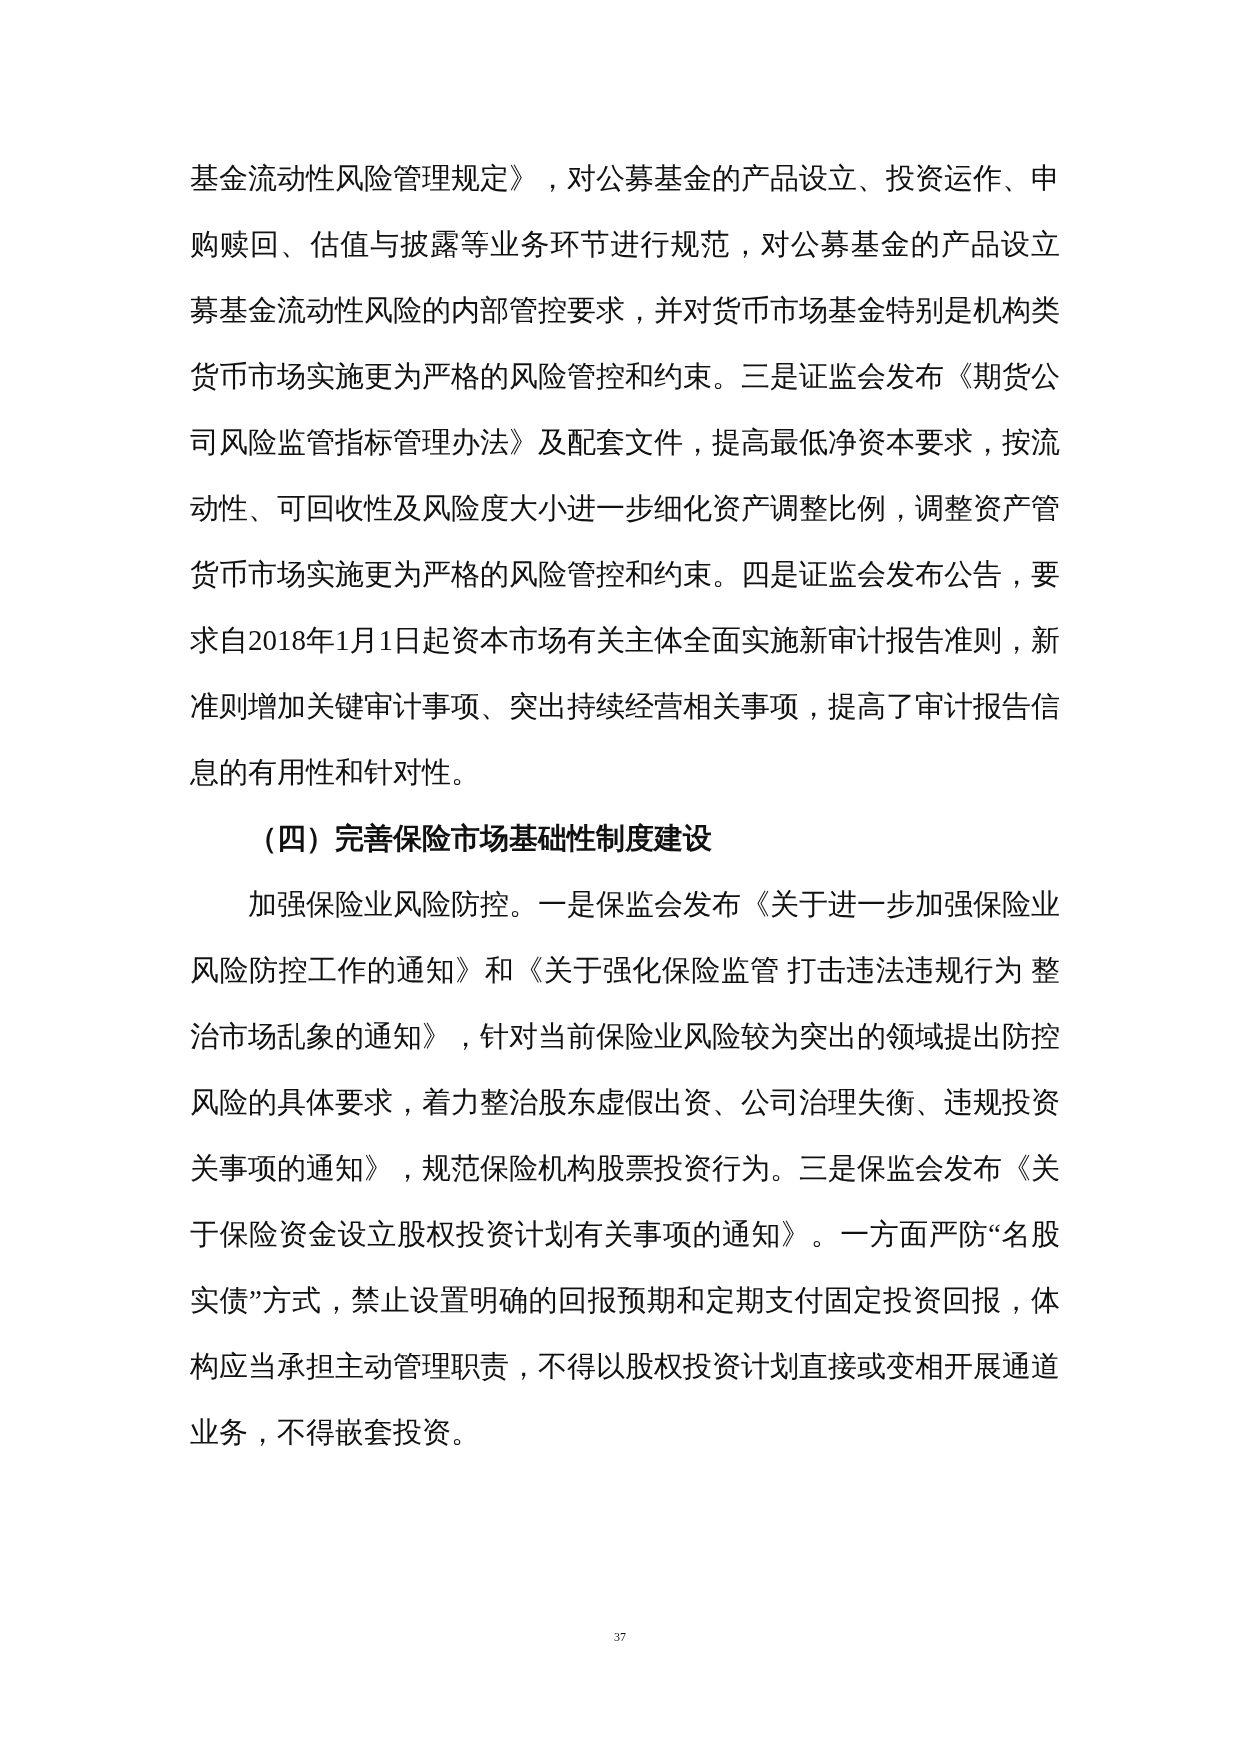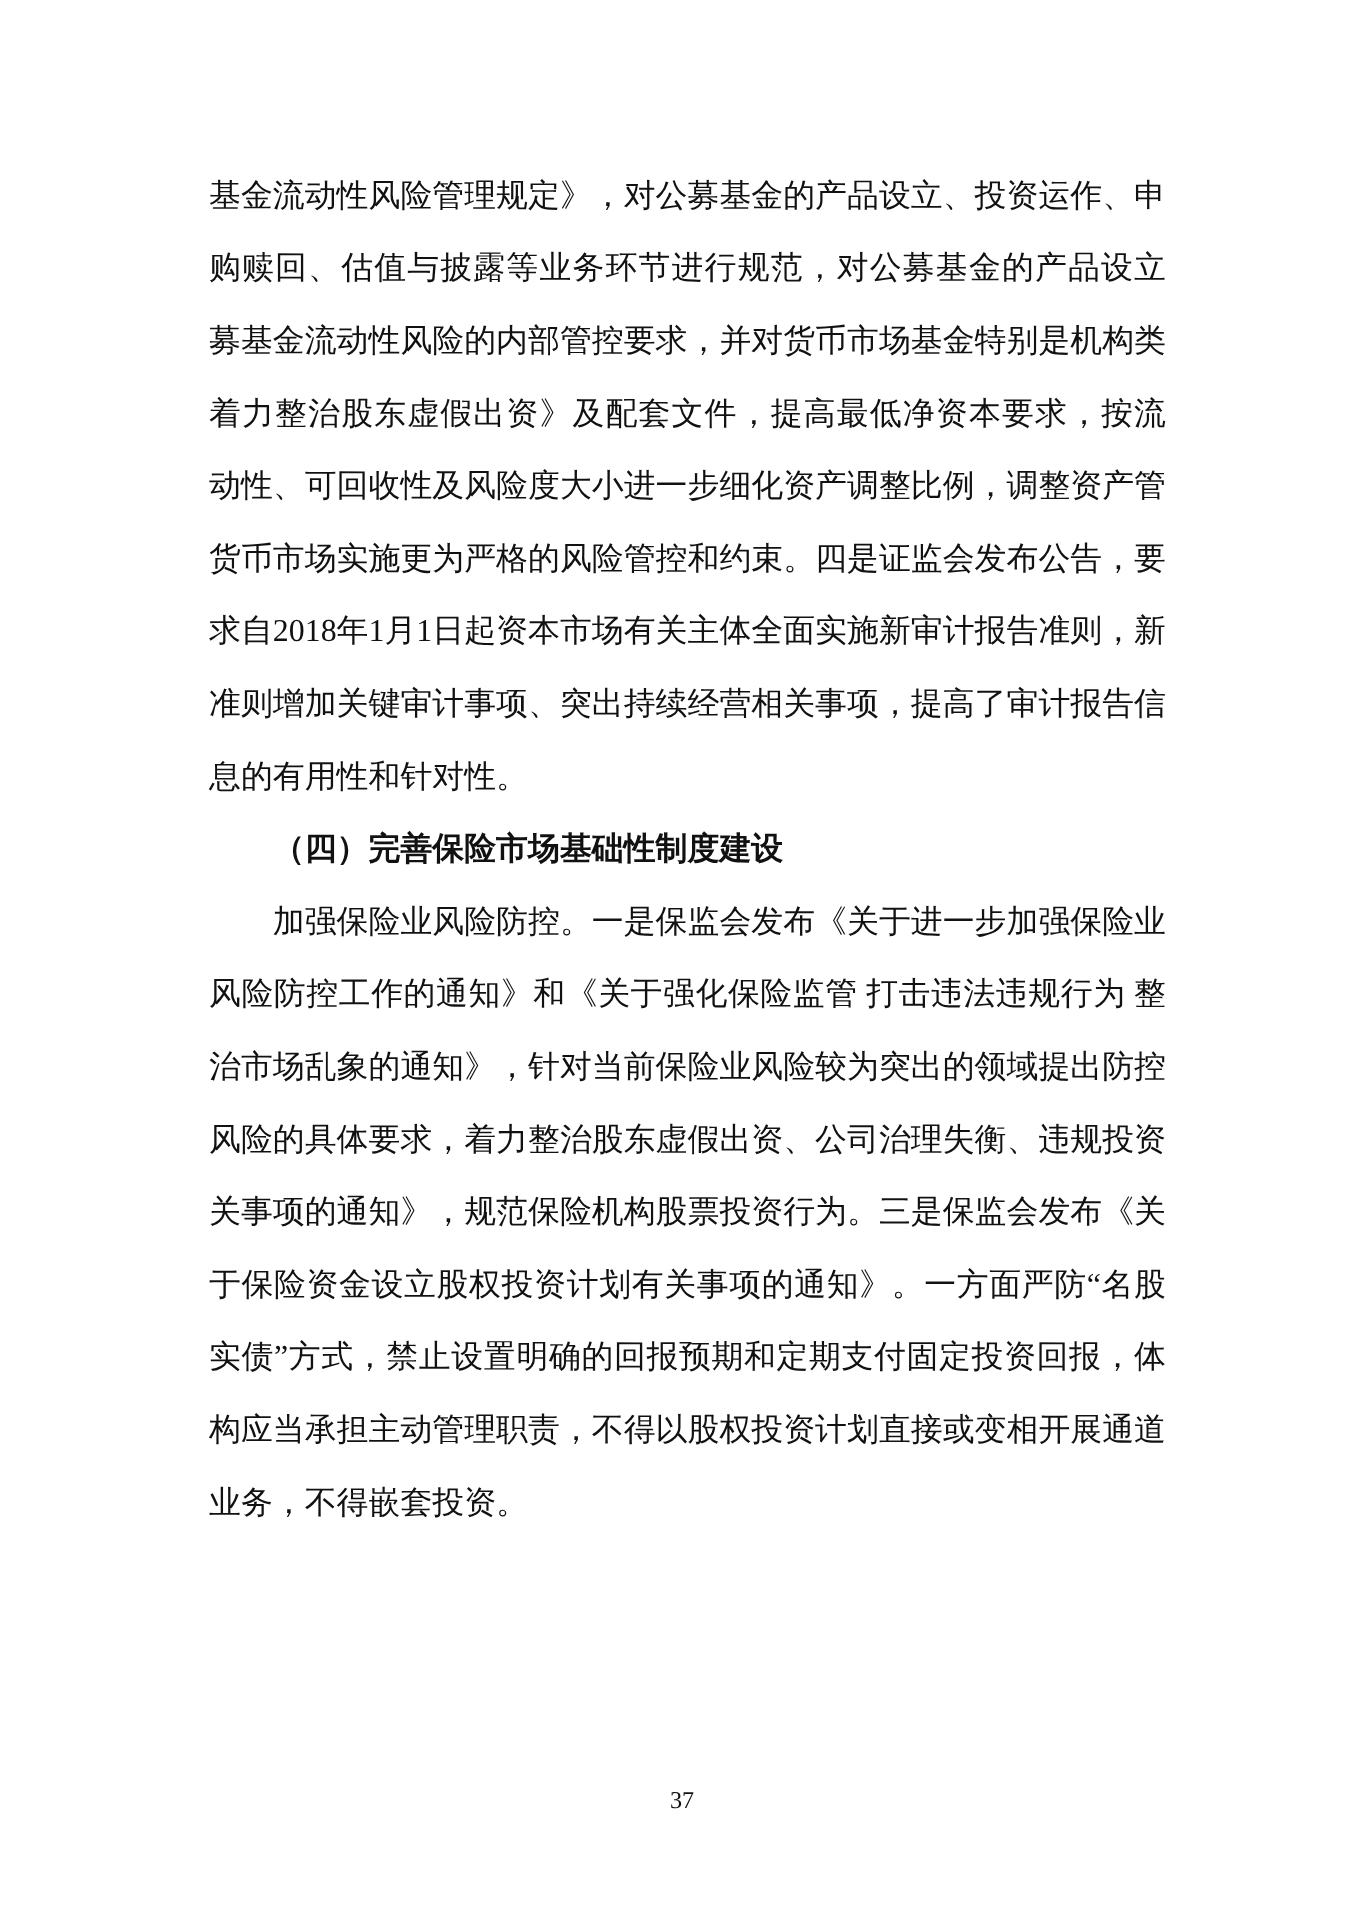--- a/index.html
+++ b/index.html
@@ -40,35 +40,36 @@
     text-align: center;
     text-align-last: left;
     text-indent: 58px;
   }
   .page-number {
     position: absolute;
     top: 1624px;
     left: 0;
     width: 100%;
     text-align: center;
-    font-size: 22px;
+    font-size: 12px;
     font-weight: normal;
     line-height: 26px;
     color: #111111;
   }
 </style>
 </head>
 <body>
 
 <div class="page">
   <div class="text-block">
     <div class="line">基金流动性风险管理规定》，对公募基金的产品设立、投资运作、申</div>
     <div class="line">购赎回、估值与披露等业务环节进行规范，对公募基金的产品设立</div>
     <div class="line">募基金流动性风险的内部管控要求，并对货币市场基金特别是机构类</div>
-    <div class="line">着力整治股东虚假出资》及配套文件，提高最低净资本要求，按流</div>
+    <div class="line">货币市场实施更为严格的风险管控和约束。三是证监会发布《期货公</div>
+    <div class="line">司风险监管指标管理办法》及配套文件，提高最低净资本要求，按流</div>
     <div class="line">动性、可回收性及风险度大小进一步细化资产调整比例，调整资产管</div>
     <div class="line">货币市场实施更为严格的风险管控和约束。四是证监会发布公告，要</div>
     <div class="line">求自2018年1月1日起资本市场有关主体全面实施新审计报告准则，新</div>
     <div class="line">准则增加关键审计事项、突出持续经营相关事项，提高了审计报告信</div>
     <div class="line end">息的有用性和针对性。</div>
 
     <div class="line heading">（四）完善保险市场基础性制度建设</div>
 
     <div class="line indent">加强保险业风险防控。一是保监会发布《关于进一步加强保险业</div>
     <div class="line">风险防控工作的通知》和《关于强化保险监管 打击违法违规行为 整</div>

